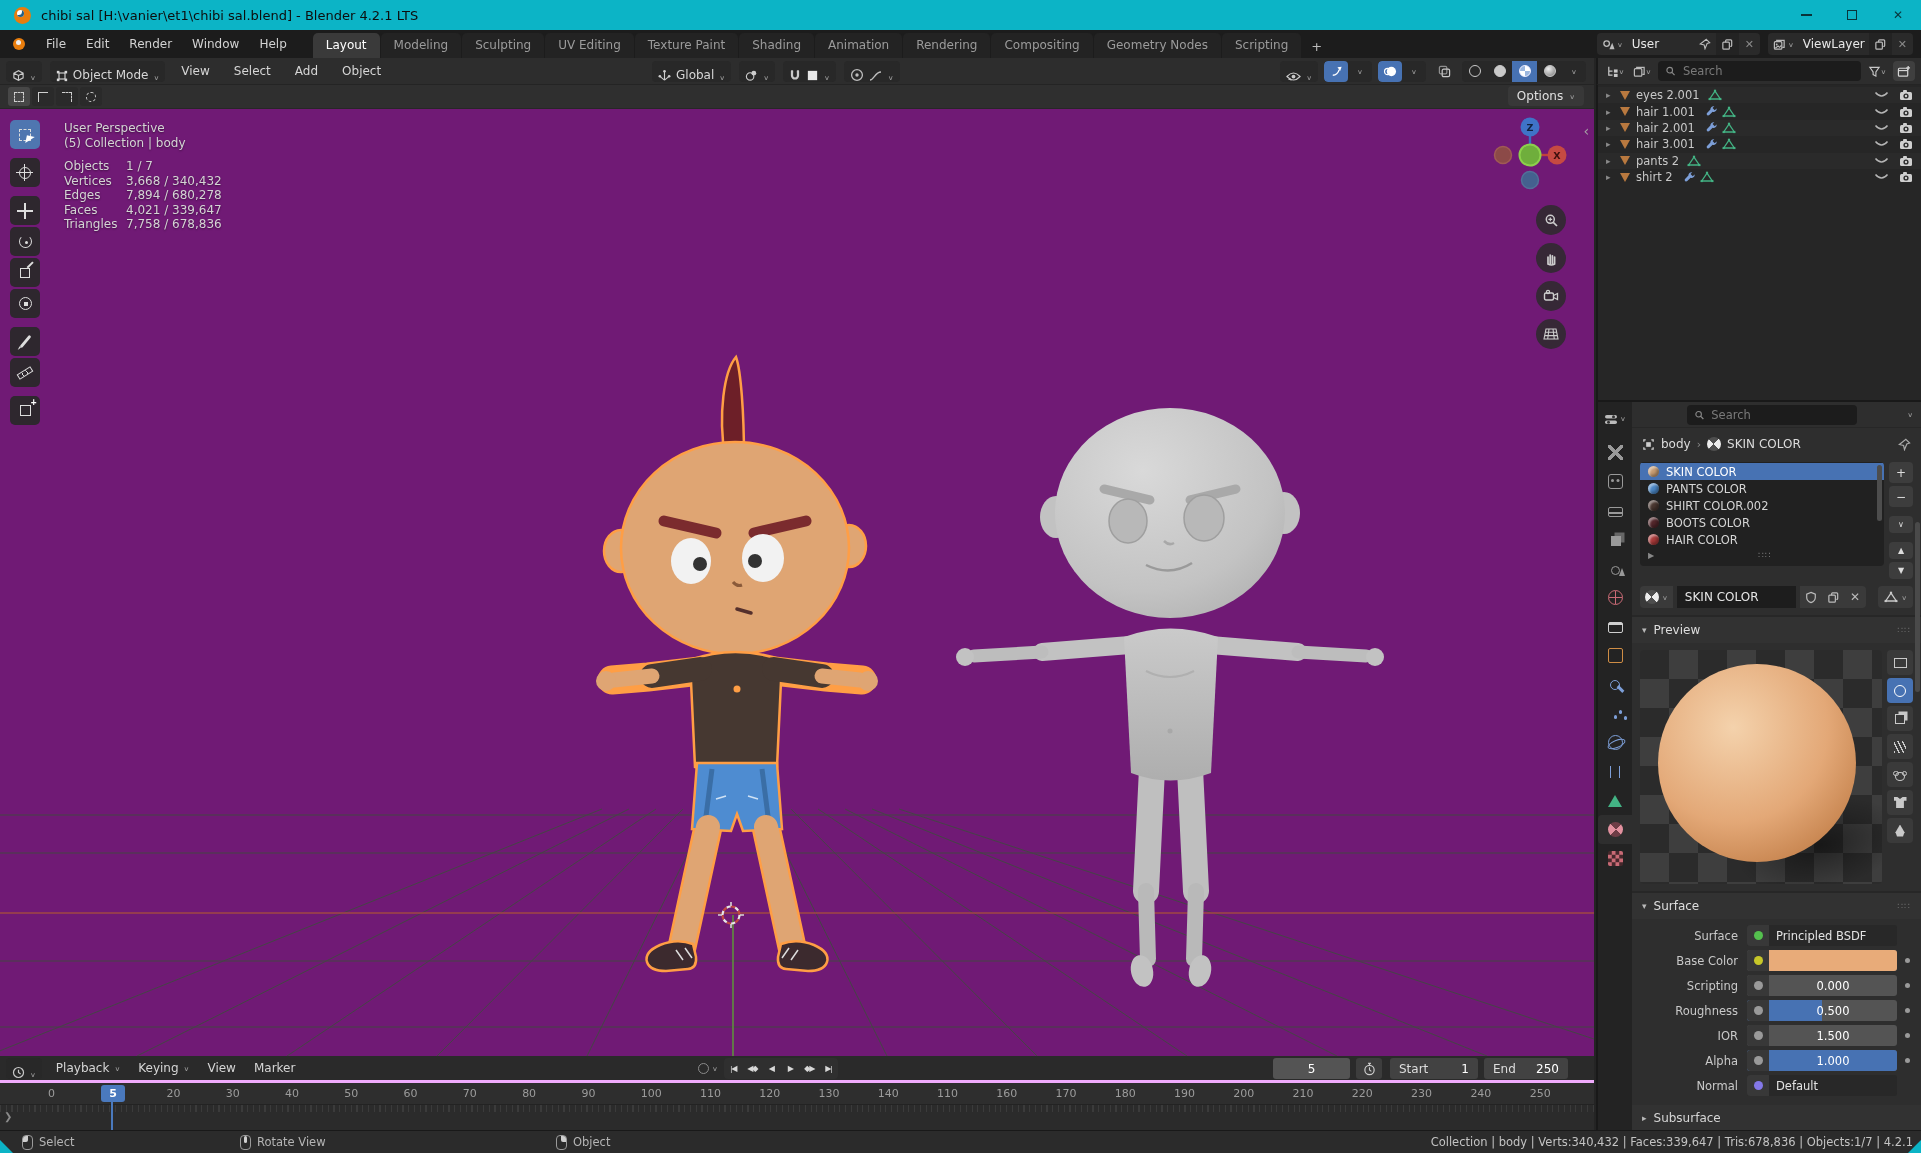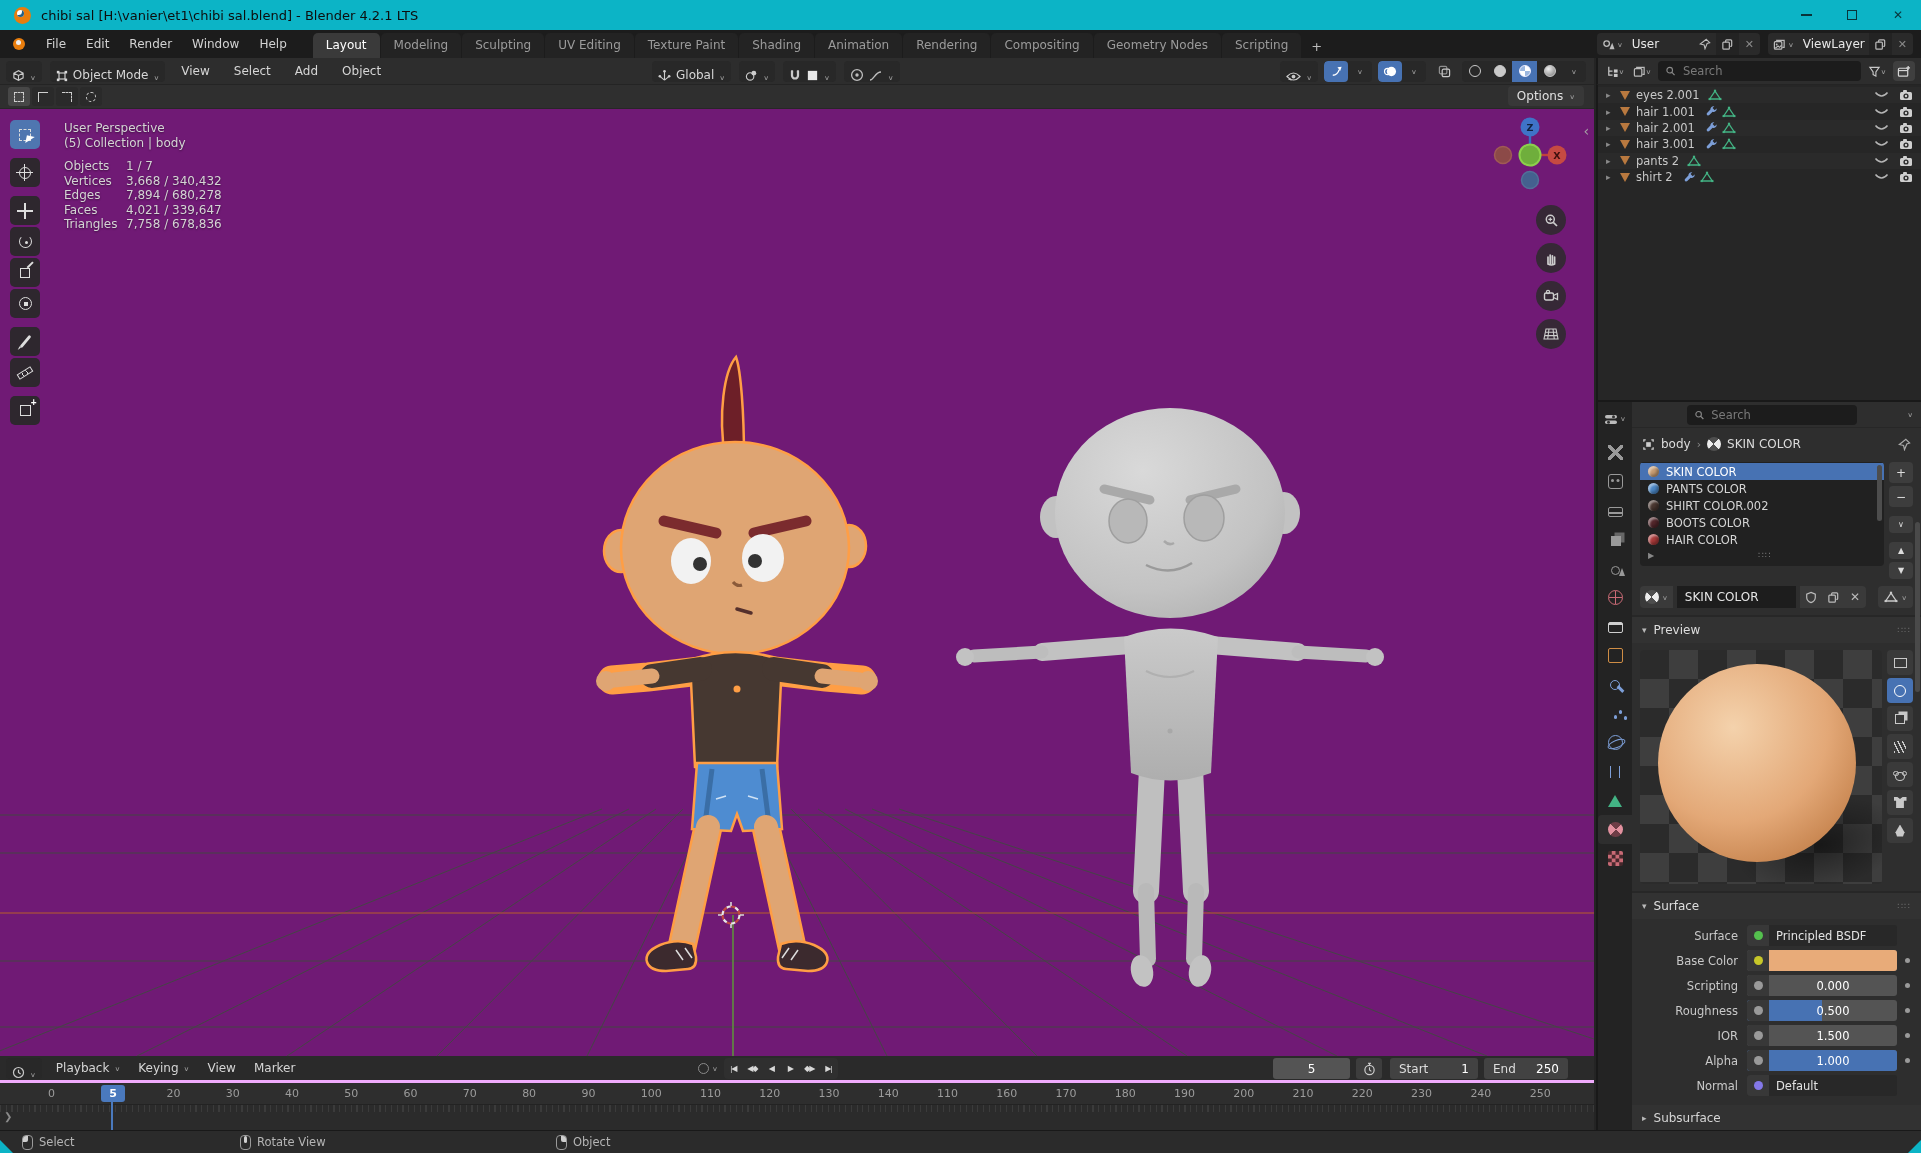--- a/index.html
+++ b/index.html
@@ -1311,16 +1311,17 @@
         <span>Select</span>
       </span>
       <span class="sb-hint">
         <span class="mbtn i-middle"></span>
         <span>Rotate View</span>
       </span>
       <span class="sb-hint">
         <span class="mbtn i-right"></span>
         <span>Object</span>
       </span>
+    <span class="sb-right">Collection | body | Verts:340,432 | Faces:339,647 | Tris:678,836 | Objects:1/7 | 4.2.1</span>
     <span class="grip-l"></span>
     <span class="grip-r"></span>
   </div>
 </div>
 
 </body></html>

